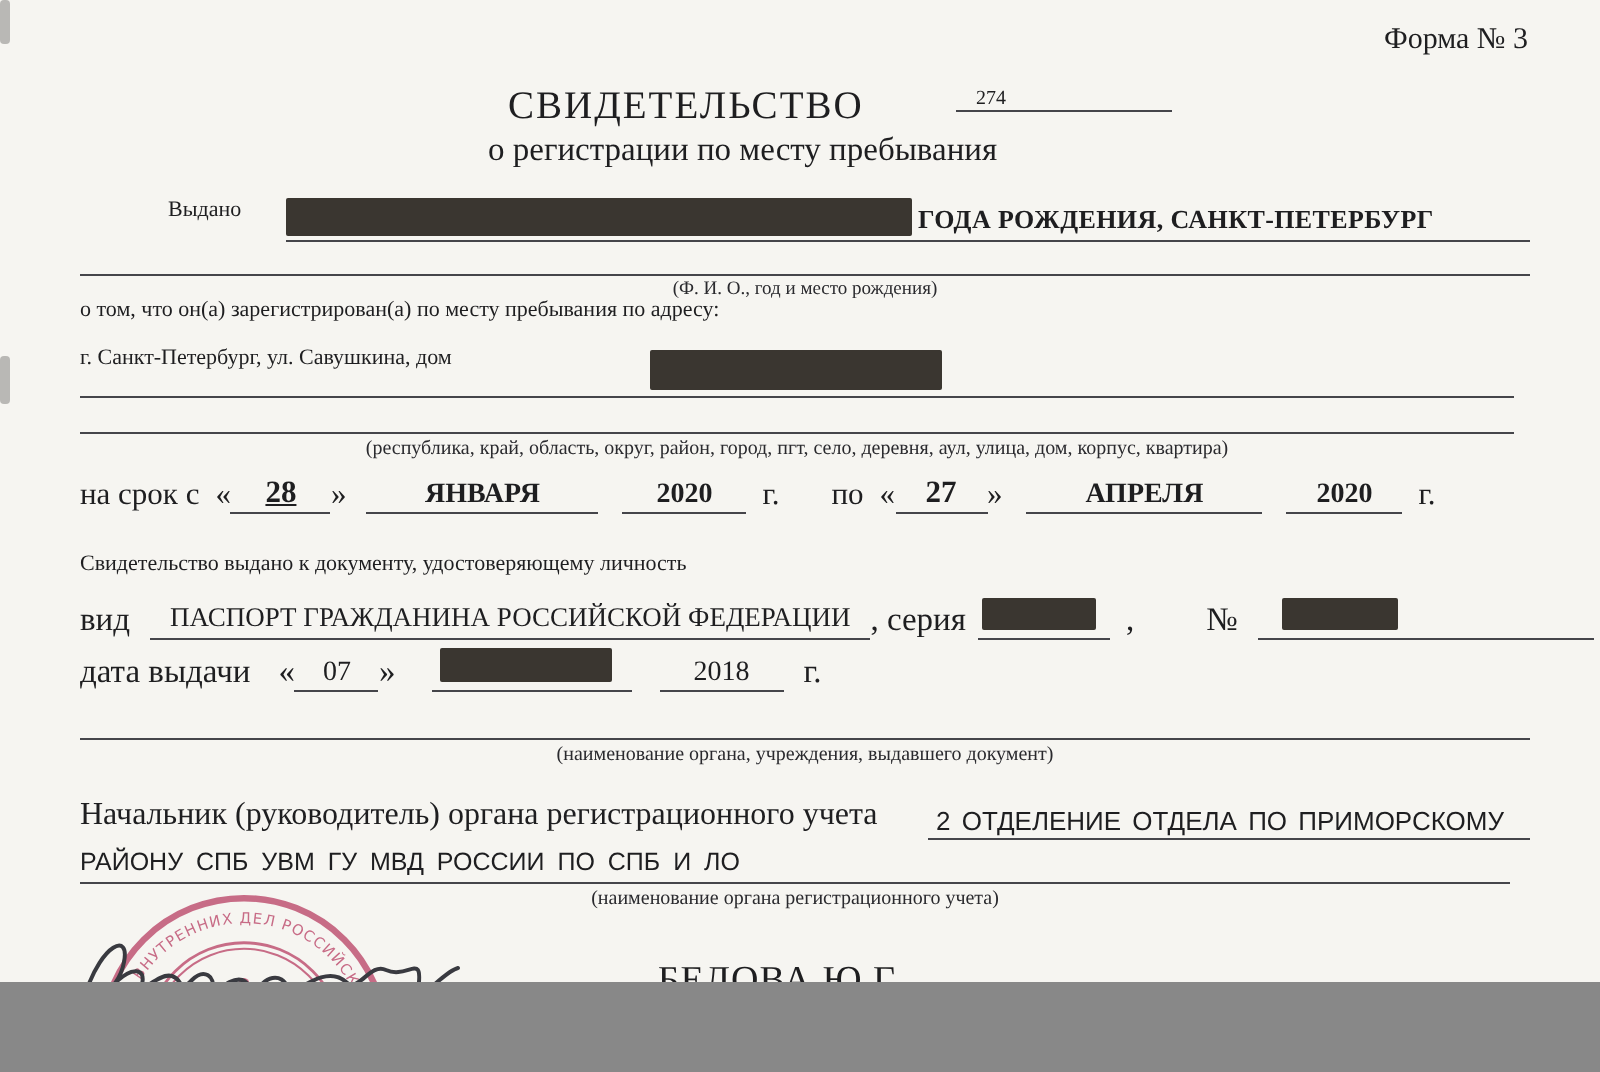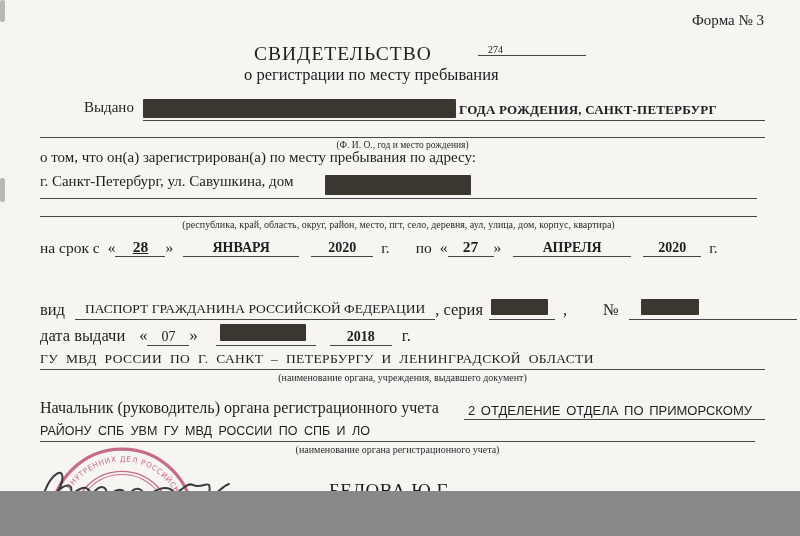--- a/index.html
+++ b/index.html
@@ -6,21 +6,21 @@
   .page{
     position:relative;width:800px;height:491px;overflow:hidden;
     background:#f6f5f1;
     font-family:"Liberation Serif","DejaVu Serif",serif;
     color:#1e1e20;
   }
   .abs{position:absolute;white-space:nowrap;}
   .rule{position:absolute;border-top:1.4px solid #45454a;height:0;}
   .caption{position:absolute;font-size:9.5px;color:#2a2a2e;text-align:center;white-space:nowrap;}
   .redact{position:absolute;background:#3a3630;border-radius:1px;}
-  .lbl{font-size:15px;}
+  .lbl{font-size:11px;}
   .bold{font-weight:bold;}
   .cell{display:inline-block;border-bottom:1.4px solid #45454a;text-align:center;font-weight:bold;}
   .cellq{display:inline-block;}
   .flexrow{position:absolute;display:flex;align-items:flex-end;}
   .smudge{position:absolute;background:#6f6f6d;opacity:.45;border-radius:2px;}
   .seal{mix-blend-mode:multiply;}
 </style>
 </head>
 <body>
 
@@ -41,39 +41,40 @@
 
   <div class="rule" style="left:40px;top:137px;width:725px;"></div>
   <div class="caption" style="left:40px;top:140px;width:725px;">(Ф. И. О., год и место рождения)</div>
 
   <div class="abs lbl" style="left:40px;top:173px;">г. Санкт-Петербург, ул. Савушкина, дом</div>
   <div class="abs lbl" style="left:40px;top:149px;">о том, что он(а) зарегистрирован(а) по месту пребывания по адресу:</div>
   <div class="redact" style="left:325px;top:175px;width:146px;height:20px;"></div>
   <div class="rule" style="left:40px;top:198px;width:717px;"></div>
 
   <div class="rule" style="left:40px;top:216px;width:717px;"></div>
-  <div class="caption" style="left:40px;top:219px;width:717px;font-size:10px;">(республика, край, область, округ, район, место, пгт, село, деревня, аул, улица, дом, корпус, квартира)</div>
+  <div class="caption" style="left:40px;top:219px;width:717px;font-size:10px;">(республика, край, область, округ, район, город, пгт, село, деревня, аул, улица, дом, корпус, квартира)</div>
 
   <div class="flexrow" style="left:40px;top:238px;font-size:15.5px;">
     <span class="cellq">на срок с</span>
     <span class="cellq" style="margin-left:8px;">«</span>
     <span class="cell" style="width:50px;text-decoration:underline;">28</span>
     <span class="cellq">»</span>
     <span class="cell" style="width:116px;margin-left:10px;font-size:14px;">ЯНВАРЯ</span>
     <span class="cell" style="width:62px;margin-left:12px;font-size:14px;">2020</span>
     <span class="cellq" style="margin-left:8px;">г.</span>
     <span class="cellq" style="margin-left:26px;">по</span>
     <span class="cellq" style="margin-left:8px;">«</span>
     <span class="cell" style="width:46px;">27</span>
     <span class="cellq">»</span>
     <span class="cell" style="width:118px;margin-left:12px;font-size:14px;">АПРЕЛЯ</span>
     <span class="cell" style="width:58px;margin-left:12px;font-size:14px;">2020</span>
     <span class="cellq" style="margin-left:8px;">г.</span>
   </div>
 
+  <div class="abs lbl" style="left:40px;top:276px;">Свидетельство выдано к документу, удостоверяющему личность</div>
 
   <div class="flexrow" style="left:40px;top:299px;font-size:16.5px;">
     <span class="cellq">вид</span>
     <span class="cell" style="font-weight:normal;font-size:13.5px;padding:0 10px 2px 10px;margin-left:10px;">ПАСПОРТ ГРАЖДАНИНА РОССИЙСКОЙ ФЕДЕРАЦИИ</span>
     <span class="cellq">, серия</span>
     <span class="cell" style="width:66px;margin-left:6px;position:relative;height:20px;">
         <span class="redact" style="left:2px;top:0;width:57px;height:16px;"></span>
       </span>
     <span class="cellq" style="margin-left:8px;">,</span>
     <span class="cellq" style="margin-left:36px;">№</span>
@@ -83,25 +84,24 @@
   </div>
 
   <div class="flexrow" style="left:40px;top:324px;font-size:16.5px;">
     <span class="cellq">дата выдачи</span>
     <span class="cellq" style="margin-left:14px;">«</span>
     <span class="cell" style="width:42px;font-weight:normal;font-size:14px;">07</span>
     <span class="cellq">»</span>
     <span class="cell" style="width:100px;margin-left:18px;position:relative;height:21px;">
         <span class="redact" style="left:4px;top:0;width:86px;height:17px;"></span>
       </span>
-    <span class="cell" style="width:62px;margin-left:14px;font-weight:bold;font-size:14px;">2018</span>
+    <span class="cell" style="width:62px;margin-left:14px;font-weight:normal;font-size:14px;">2018</span>
     <span class="cellq" style="margin-left:10px;">г.</span>
   </div>
 
-  <div class="abs" style="left:40px;top:351px;font-size:13.5px;letter-spacing:.4px;word-spacing:4px;">ГУ МВД РОССИИ ПО Г. САНКТ – ПЕТЕРБУРГУ И ЛЕНИНГРАДСКОЙ ОБЛАСТИ</div>
   <div class="rule" style="left:40px;top:369px;width:725px;"></div>
   <div class="caption" style="left:40px;top:372px;width:725px;font-size:10px;">(наименование органа, учреждения, выдавшего документ)</div>
 
   <div class="abs" style="left:40px;top:399px;font-size:16px;">Начальник (руководитель) органа регистрационного учета</div>
   <div class="abs" style="left:468px;top:403px;font-size:13px;font-family:'Liberation Sans',sans-serif;word-spacing:2px;">2 ОТДЕЛЕНИЕ ОТДЕЛА ПО ПРИМОРСКОМУ</div>
   <div class="rule" style="left:464px;top:419px;width:301px;"></div>
   <div class="abs" style="left:40px;top:424px;font-size:12.5px;font-family:'Liberation Sans',sans-serif;word-spacing:3px;">РАЙОНУ СПБ УВМ ГУ МВД РОССИИ ПО СПБ И ЛО</div>
   <div class="rule" style="left:40px;top:441px;width:715px;"></div>
   <div class="caption" style="left:40px;top:444px;width:715px;font-size:10px;">(наименование органа регистрационного учета)</div>
 

